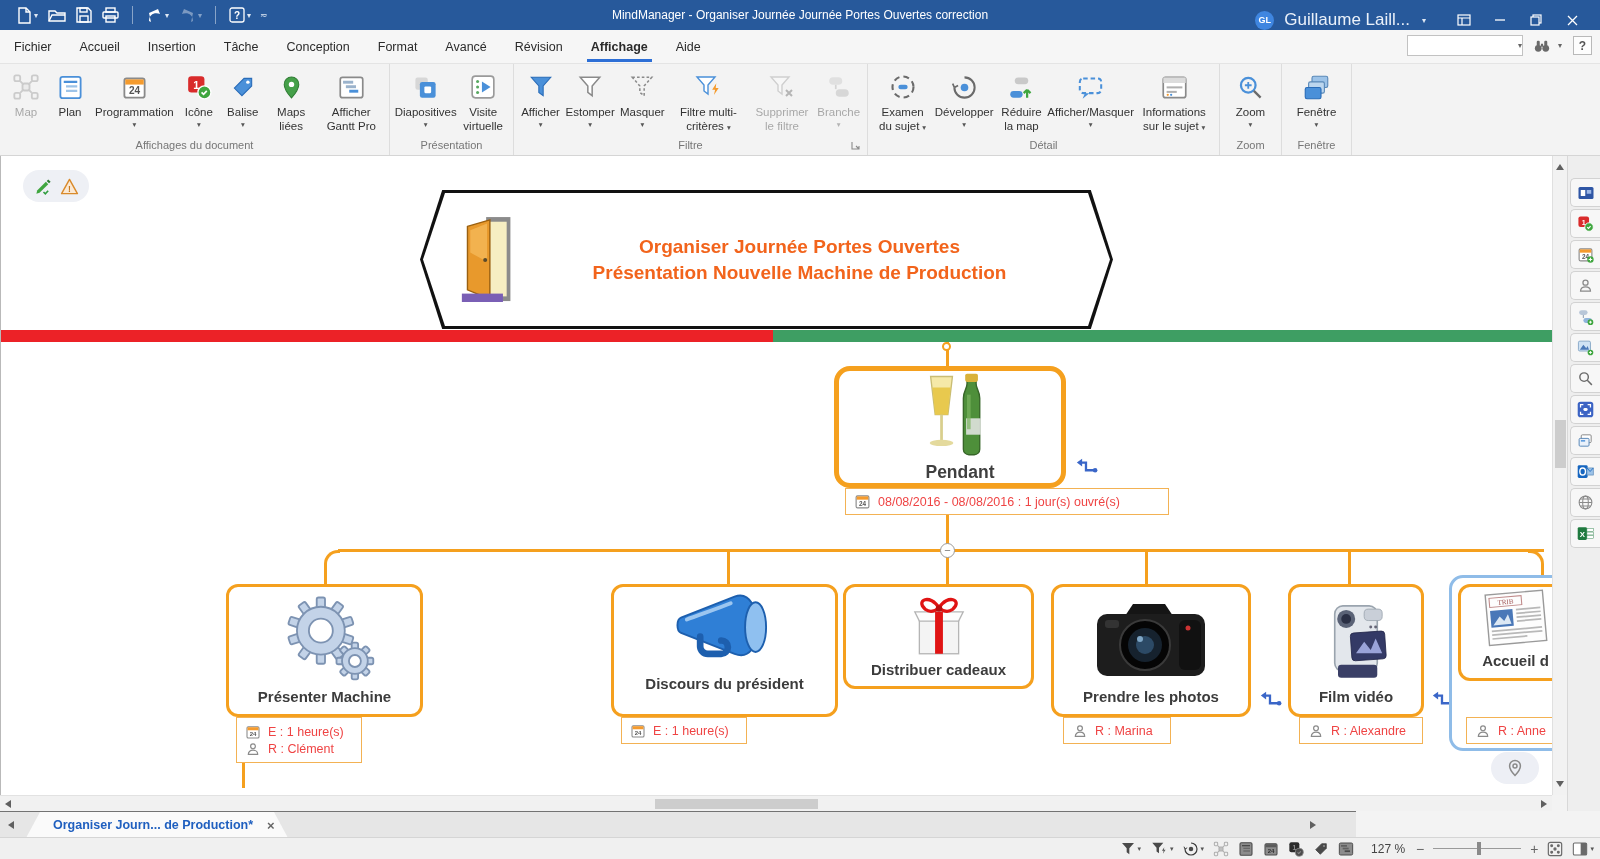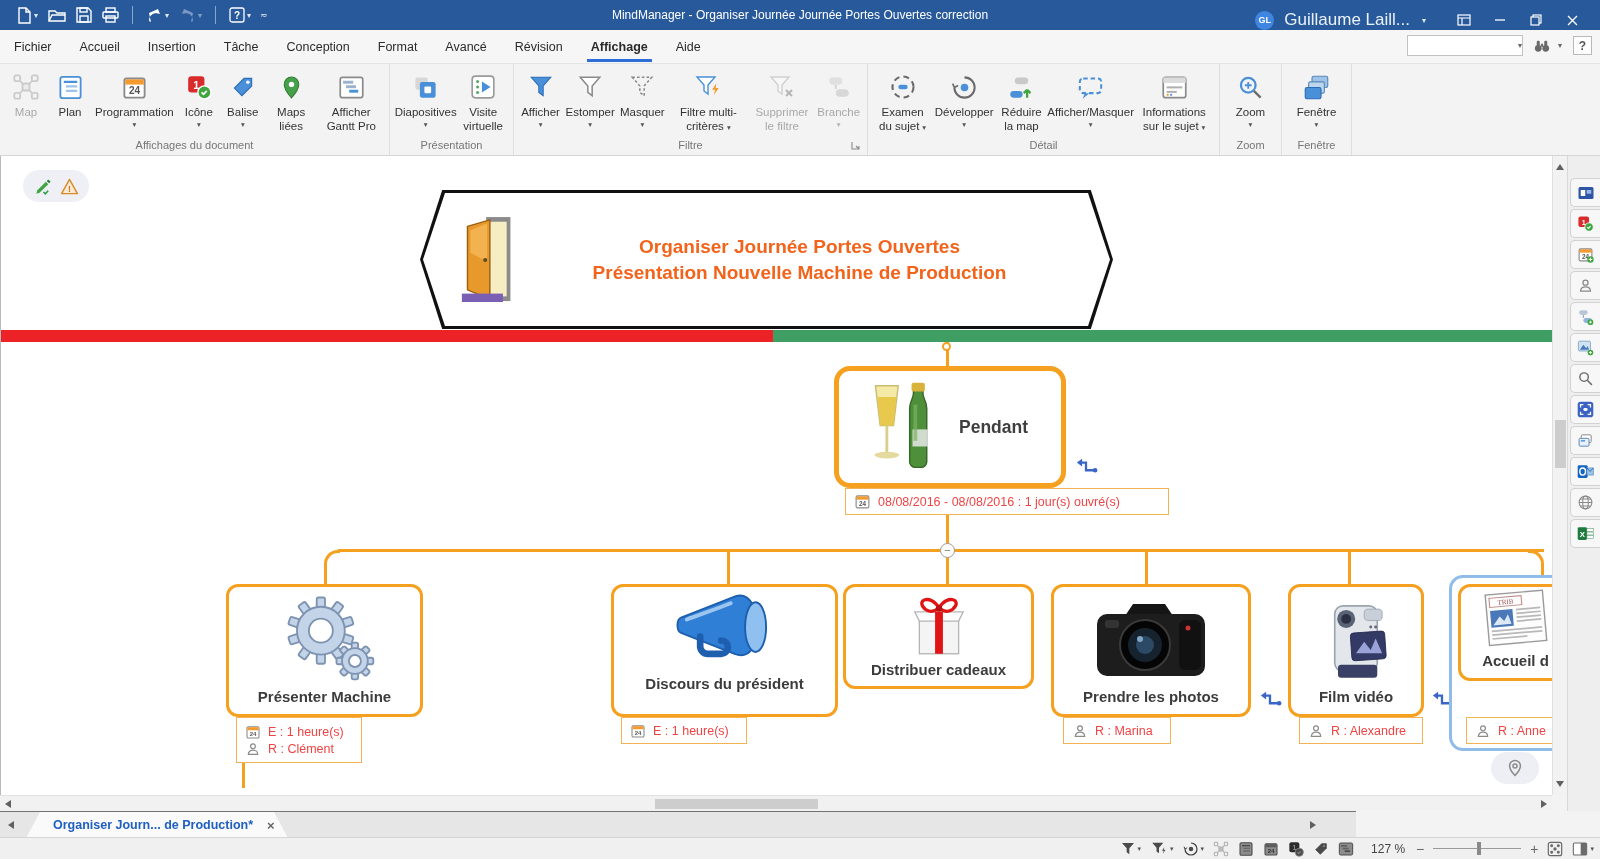--- a/index.html
+++ b/index.html
@@ -50,21 +50,21 @@
   .hexa .hx-inner { position:absolute; inset:3px; background:#fff; clip-path:polygon(0% 50%,3.2% 0%,96.8% 0%,100% 50%,96.8% 100%,3.2% 100%); }
   .hx-content { position:absolute; inset:0; display:flex; align-items:center; }
   .hx-door { margin-left:40px; }
   .hx-text { flex:1; text-align:center; color:#f2641c; font-weight:700; font-size:19px; line-height:1.35; padding-right:30px; }
   .bar { position:absolute; top:174px; height:12px; }
   .oline { position:absolute; background:#f5a01e; }
   .ocircle { position:absolute; width:9px; height:9px; border:2px solid #f5a01e; border-radius:50%; background:#fff; }
   .minus-circle { position:absolute; width:15px; height:15px; border:1px solid #9a9a9a; border-radius:50%; background:#fff; color:#777; font-size:11px; line-height:12px; text-align:center; z-index:5; }
   .topic { position:absolute; background:#fff; border:3px solid #f5a01e; border-radius:12px; display:flex; flex-direction:column; align-items:center; justify-content:flex-start; }
   .topic .tlabel { font-size:15px; font-weight:700; color:#3c3c3c; white-space:nowrap; }
-  .pendant { border-width:5px; border-radius:16px; flex-direction:row; align-items:center; justify-content:flex-start; }
+  .pendant { border-width:5px; border-radius:16px; flex-direction:column; align-items:center; justify-content:flex-start; }
   .pendant .plabel { font-size:17.5px; font-weight:700; color:#3f3f3f; margin-left:6px; }
   .callout { position:absolute; background:#fff; border:1.5px solid #f3b254; display:flex; flex-direction:column; justify-content:center; padding:2px 8px; gap:1px; }
   .crow { display:flex; align-items:center; gap:7px; font-size:12.5px; color:#ef4444; white-space:nowrap; }
   .selbox { position:absolute; border:3px solid #8fbce8; border-radius:14px; background:#fff; }
   .loc-pill { position:absolute; left:1490px; top:596px; width:48px; height:32px; background:#edeff5; border-radius:16px; display:flex; align-items:center; justify-content:center; }
   .relicon { position:absolute; }
 
   
   .vscroll { position:absolute; left:1552px; top:156px; width:15px; height:639px; background:#f2f2f2; border-left:1px solid #e0e0e0; }
   .vthumb { position:absolute; left:2px; top:264px; width:11px; height:48px; background:#cdcdcd; }

